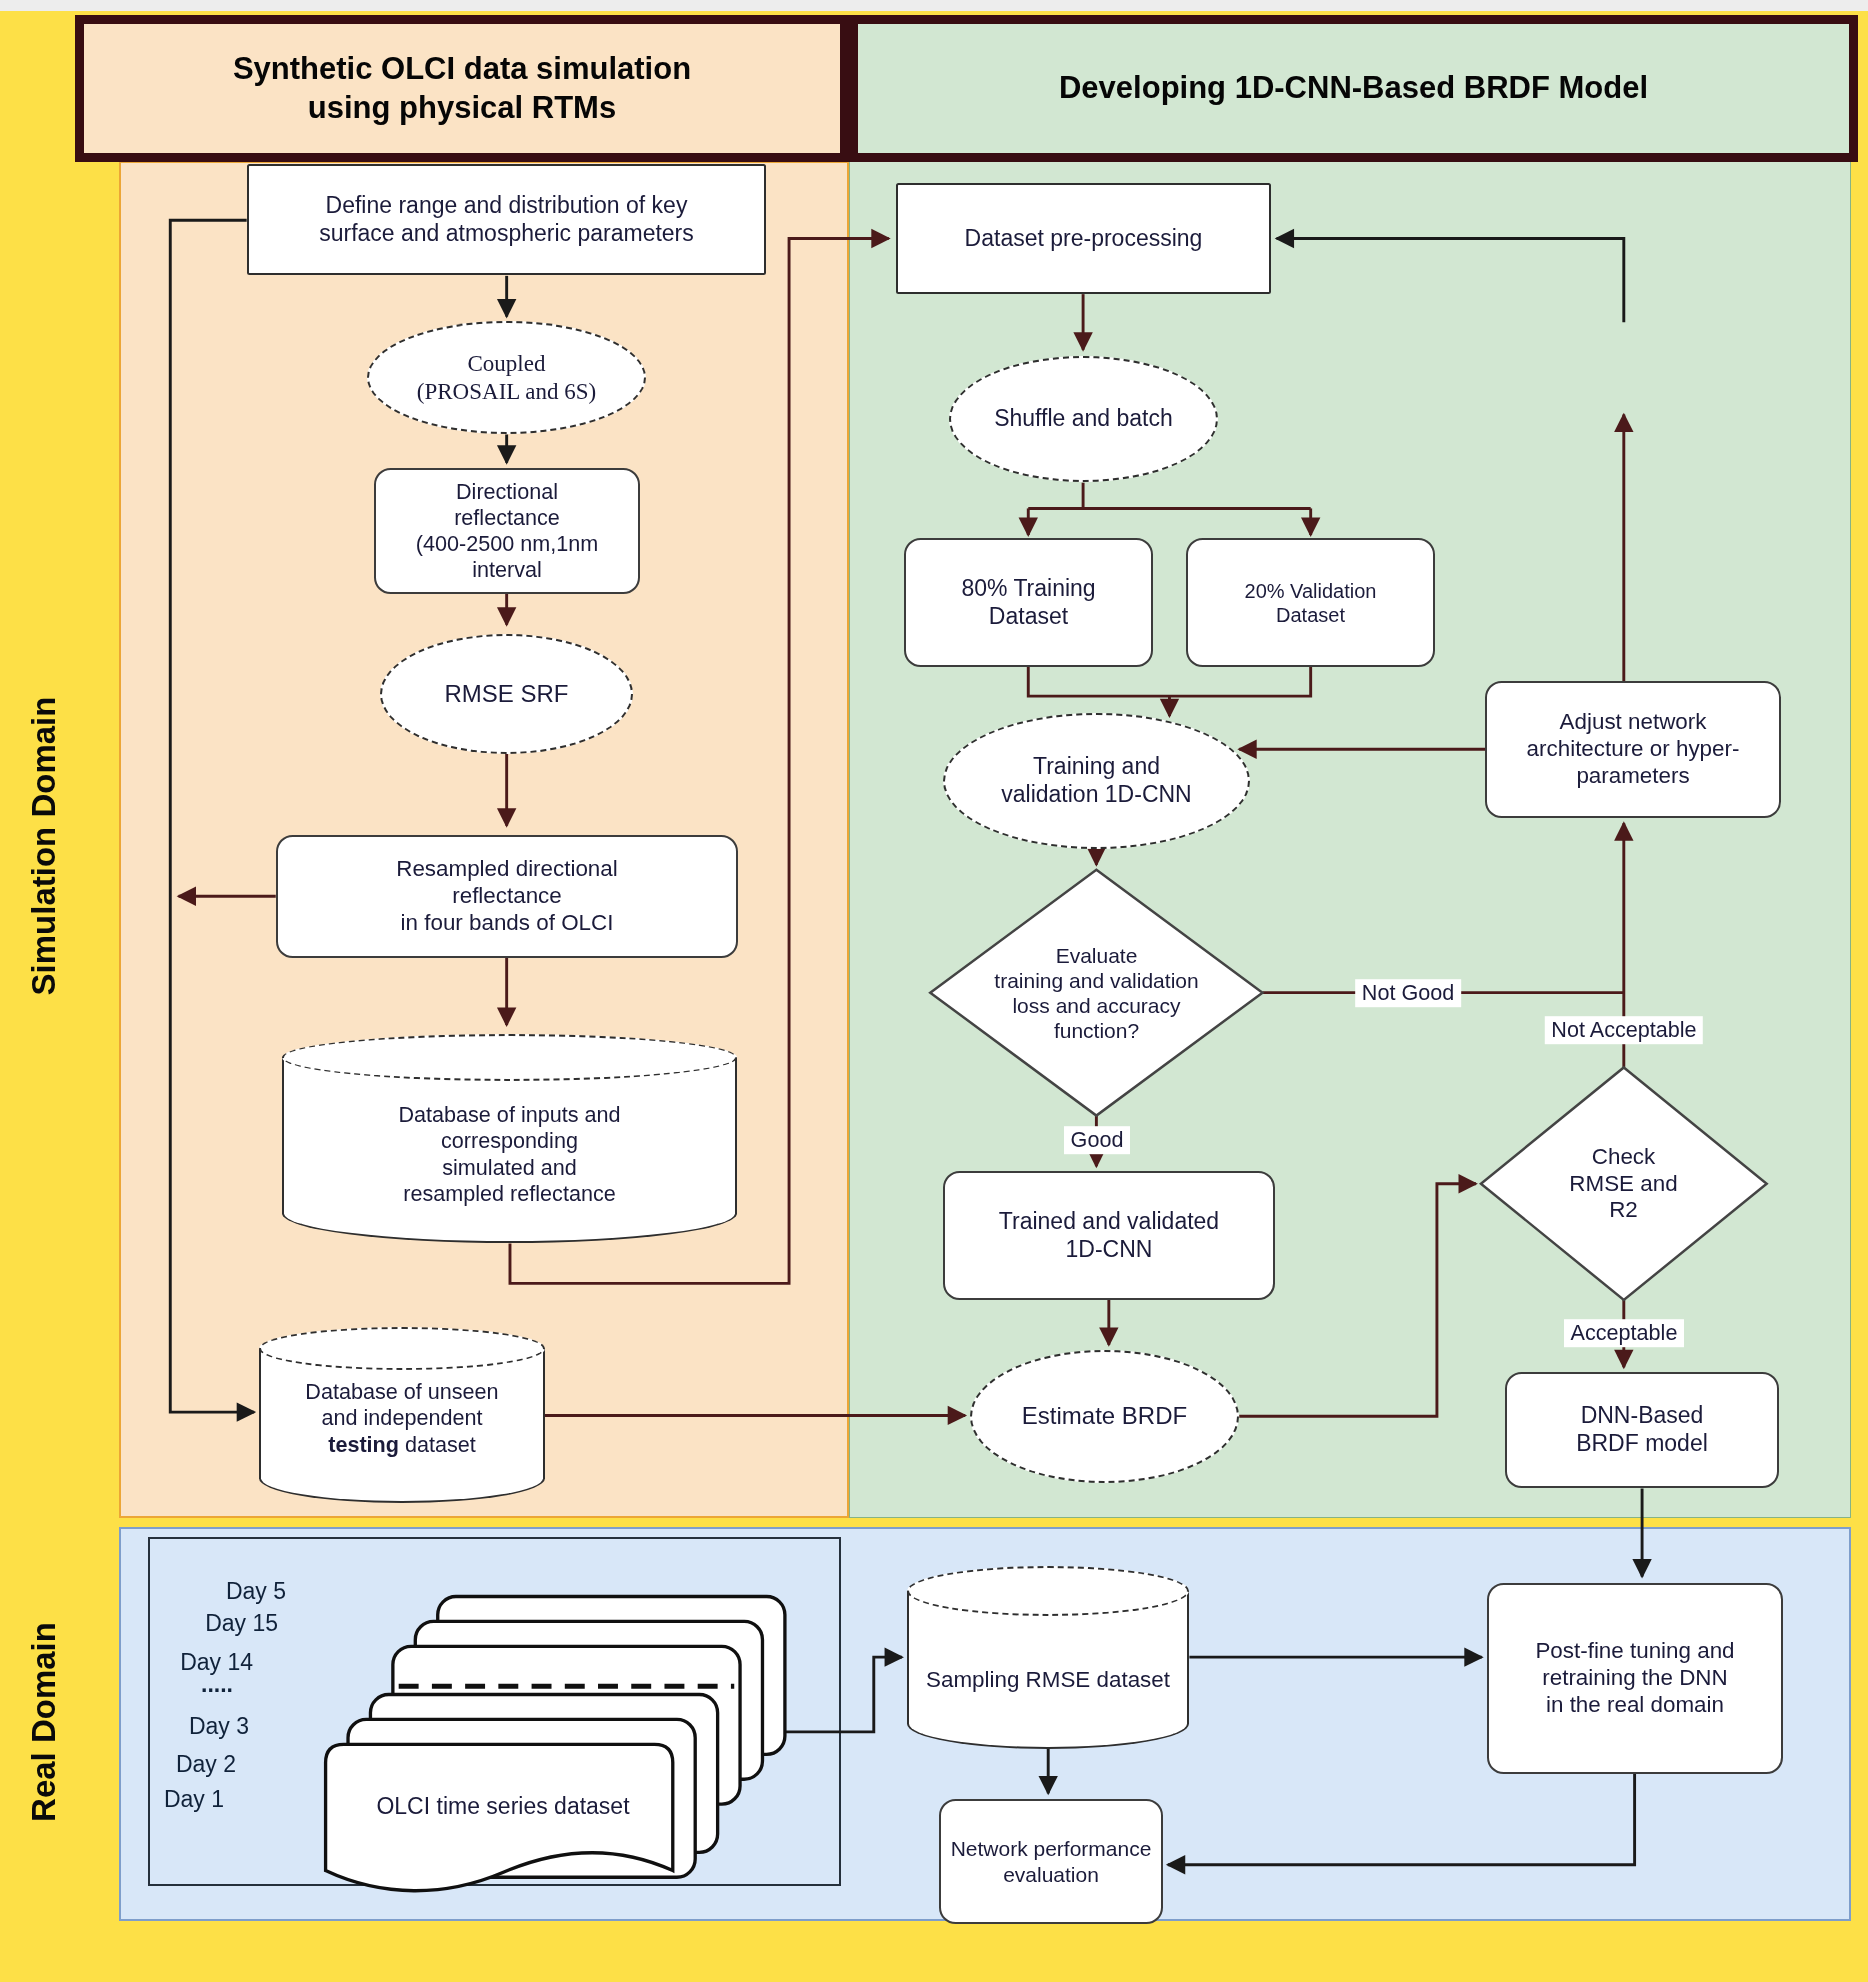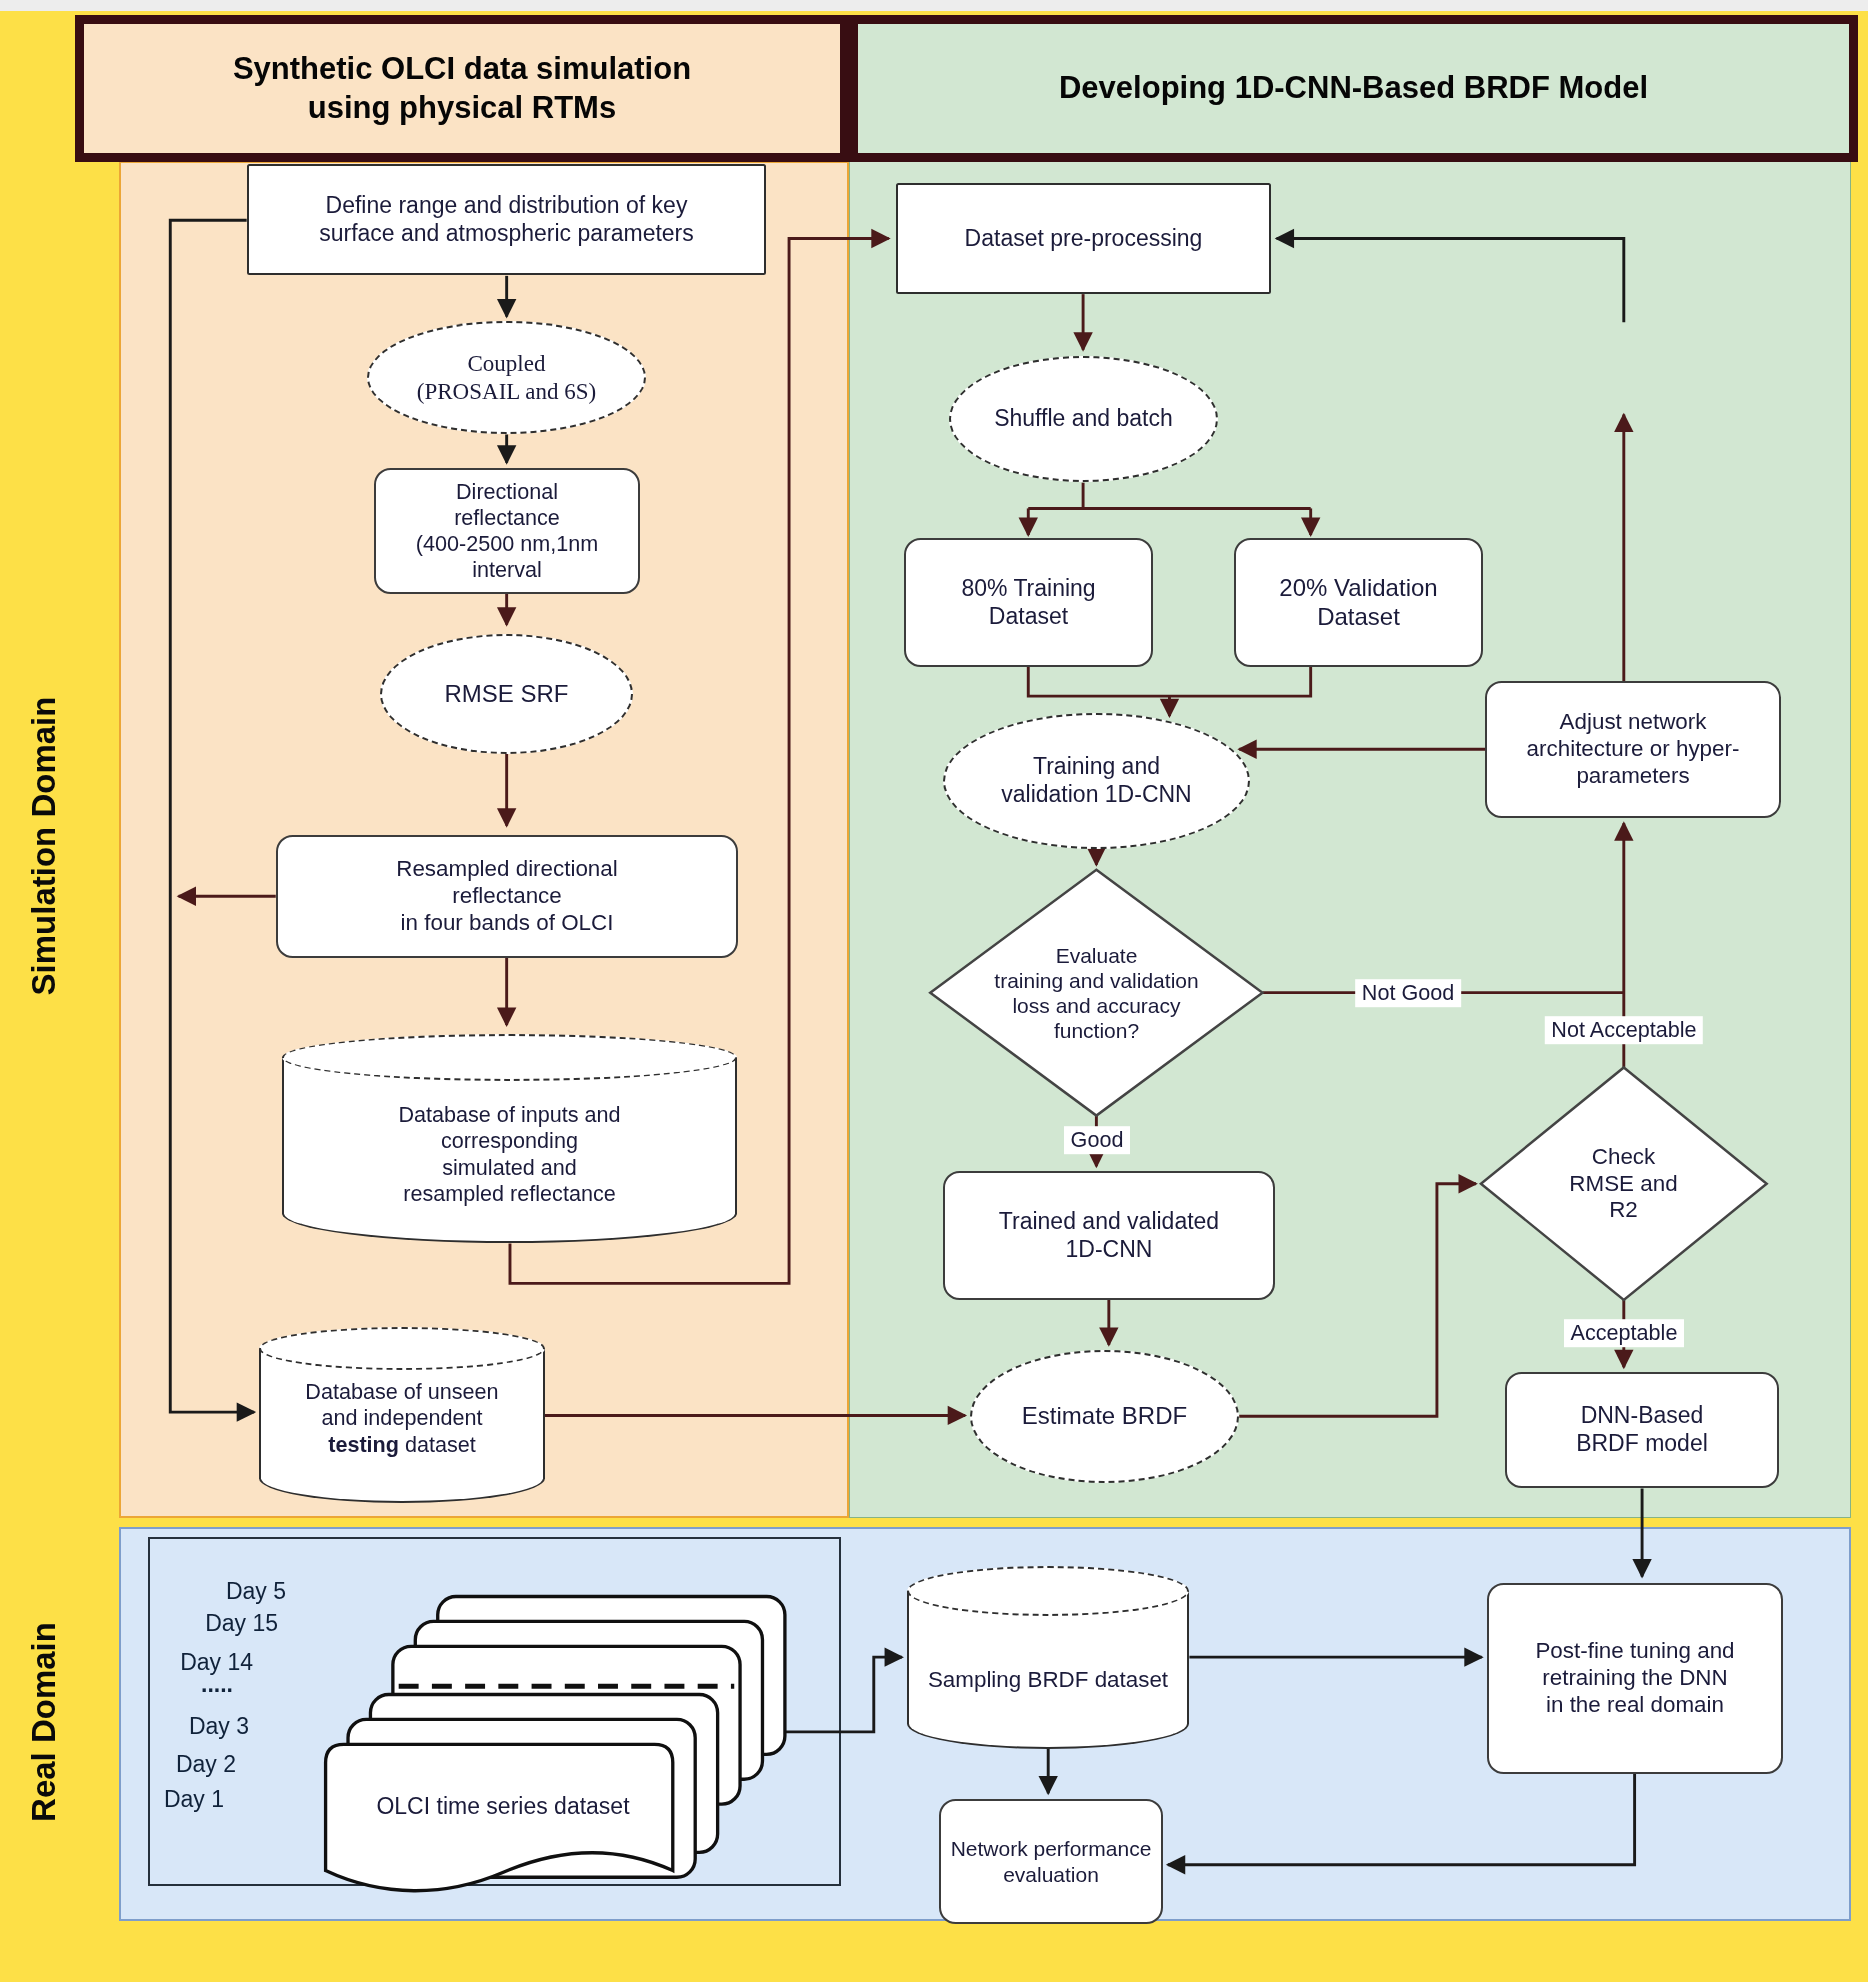--- a/index.html
+++ b/index.html
@@ -153,21 +153,21 @@
     <div class="cyl-top" style="top:0; height:43px;"></div>
     <div class="cyl-body" style="top:21.6px;"></div>
     <div class="cyl-label" style="top:52px; font-size:21.6px;"><span>Database of unseen
 and independent</span><br><b><span>testing</span></b><span> dataset</span></div>
   </div>
 
   <div class="node rect" style="left:896px; top:183px; width:375px; height:111px; font-size:23px;">Dataset pre-processing</div>
   <div class="node ellipse" style="left:949px; top:356px; width:269px; height:126px; font-size:23px;">Shuffle and batch</div>
   <div class="node rrect" style="left:904px; top:538px; width:249px; height:129px; font-size:23px;">80% Training
 Dataset</div>
-  <div class="node rrect" style="left:1186px; top:538px; width:249px; height:129px; font-size:24px;margin-left:48px;">20% Validation
+  <div class="node rrect" style="left:1186px; top:538px; width:249px; height:129px; font-size:20px;">20% Validation
 Dataset</div>
   <div class="node ellipse" style="left:943px; top:713px; width:307px; height:136px; font-size:23px;">Training and
 validation 1D-CNN</div>
   <div class="dtext" style="left:947px; top:910px; width:299px; height:166px; font-size:21px;">Evaluate
 training and validation
 loss and accuracy
 function?</div>
   <div class="node rrect" style="left:943px; top:1171px; width:332px; height:129px; font-size:23px;">Trained and validated
 1D-CNN</div>
   <div class="node ellipse" style="left:970px; top:1350px; width:269px; height:133px; font-size:24px;">Estimate BRDF</div>
@@ -179,21 +179,21 @@
 R2</div>
   <div class="node rrect" style="left:1505px; top:1372px; width:274px; height:116px; font-size:23px;">DNN-Based
 BRDF model</div>
 
   <div class="node rrect" style="left:1487px; top:1583px; width:296px; height:191px; font-size:22.4px;">Post-fine tuning and
 retraining the DNN
 in the real domain</div>
   <div class="cylinder" style="left:907px; top:1566px; width:282px; height:183px;">
     <div class="cyl-top" style="top:0; height:50px;"></div>
     <div class="cyl-body" style="top:25px;"></div>
-    <div class="cyl-label" style="top:100px; font-size:22.4px;">Sampling BRDF dataset</div>
+    <div class="cyl-label" style="top:100px; font-size:22.4px;">Sampling RMSE dataset</div>
   </div>
   <div class="node rrect" style="left:939px; top:1799px; width:224px; height:125px; font-size:21px;">Network performance
 evaluation</div>
   <div class="dtext" style="left:341px; top:1769px; width:324px; height:75px; font-size:23px;">OLCI time series dataset</div>
 
   <div class="day-label" style="left:141px; top:1578px; width:145px;">Day 5</div>
   <div class="day-label" style="left:133px; top:1610px; width:145px;">Day 15</div>
   <div class="day-label" style="left:108px; top:1649px; width:145px;">Day 14</div>
   <div class="day-label" style="left:96px; top:1671px; width:137px; font-weight:bold;">.....</div>
   <div class="day-label" style="left:104px; top:1713px; width:145px;">Day 3</div>

